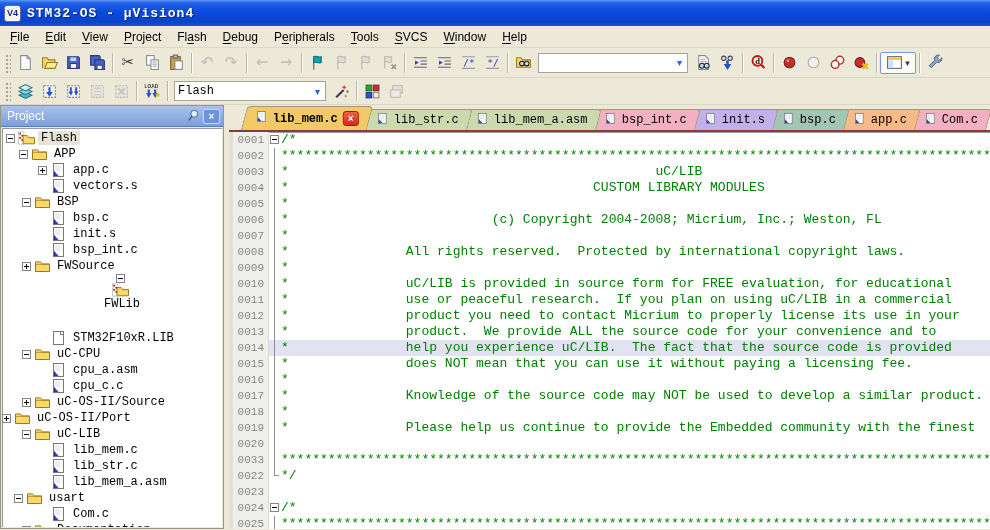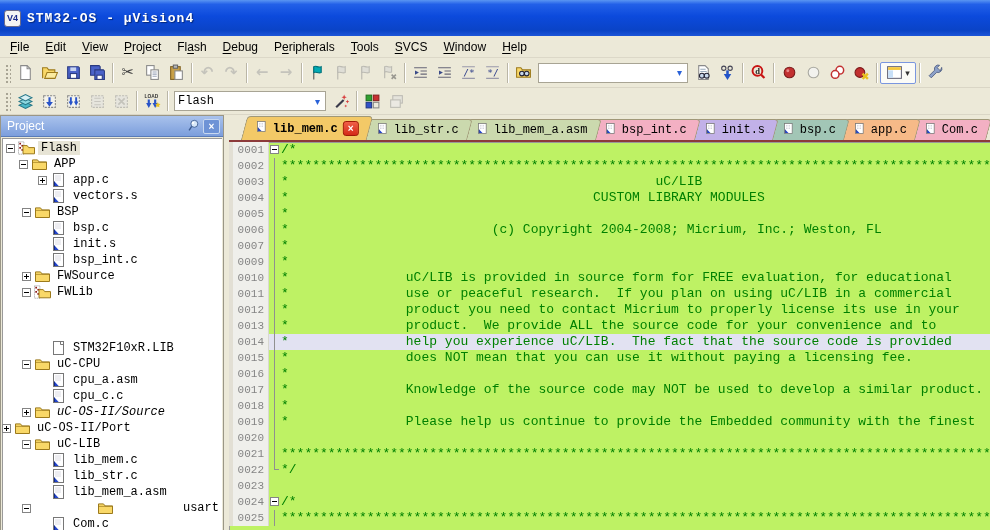--- a/index.html
+++ b/index.html
@@ -1,20 +1,20 @@
 <!DOCTYPE html>
 <html style="--comment: #008000; --current-line: #E2E2F2;"><head>
 <meta charset="utf-8">
 <style>
   * { margin:0; padding:0; box-sizing:border-box; }
   html,body { width:990px; height:530px; overflow:hidden; background:#ECE9D8;
               font-family:"Liberation Sans", sans-serif; font-size:12px; }
 
   
-  .titlebar { height:36px; display:flex; align-items:center; padding-left:4px; gap:6px;
+  .titlebar { height:26px; display:flex; align-items:center; padding-left:4px; gap:6px;
               background:linear-gradient(180deg,#5A96F2 0%,#2260E8 12%,#0C4ADC 45%,#0A43C6 85%,#1C55D8 100%); }
   .app-logo { width:17px; height:17px; background:#F4F4F4; border:1px solid #6B6B8B; border-radius:3px;
               display:flex; align-items:center; justify-content:center;
               font:bold 9px "Liberation Sans",sans-serif; color:#1A2A8C; }
   .title-text { color:#fff; font:bold 13px "Liberation Mono","DejaVu Sans Mono",monospace;
                 letter-spacing:1px; text-shadow:1px 1px 1px #05287A; }
 
   
   .menubar { height:22px; display:flex; align-items:center; background:#ECE9D8;
              border-bottom:1px solid #DCD8C8; padding-left:2px; }
@@ -81,21 +81,21 @@
   .tab.active { height:24px; }
   .tab-inner { transform:skewX(15deg); display:flex; align-items:center; gap:5px;
                padding:0 10px; height:100%;
                font:12px "Liberation Mono","DejaVu Sans Mono",monospace; }
   .tab.active .tab-inner { font-weight:bold; }
   .tab-inner svg { width:13px; height:15px; }
   .tab-close { width:16px; height:15px; background:linear-gradient(180deg,#F06048,#D42A18);
                border:1px solid #A01808; border-radius:3px; color:#fff; display:flex;
                align-items:center; justify-content:center; font:bold 10px "Liberation Sans",sans-serif; }
 
-  .code-area { flex:1; background:#bef264; overflow:hidden;
+  .code-area { flex:1; background:#ffffff; overflow:hidden;
                font:13px "Liberation Mono","DejaVu Sans Mono",monospace; line-height:16px;
                box-shadow:inset 1px 1px 0 #9A9A9A; }
   .code-line { height:16px; display:flex; }
   .code-line .strip { width:4px; background:#E2DFD4; flex:0 0 auto; }
   .code-line .ln { width:36px; flex:0 0 auto; background:#EFEFEB; color:#858585;
                    text-align:right; padding-right:4px; font-size:11px; line-height:16px;
                    border-right:1px solid #D8D8D0; }
   .line-body { flex:1; display:flex; min-width:0; }
   .code-line.current .line-body { background:var(--current-line,#E2E2F2); }
   .fold { width:12px; flex:0 0 auto; position:relative; }
@@ -549,21 +549,21 @@
             </svg>
           </span>
           <span class="t-icon">
             <svg viewBox="0 0 17 14">
               <path d="M1.5 12.5v-9.6h5l1.5 2h7.5v7.6z" fill="#F9D868" stroke="#9C7A1C"></path>
               <path d="M1.5 5.4h14" stroke="#9C7A1C" stroke-width="0.7"></path>
             </svg>
           </span>
           <span class="t-label">FWSource</span>
         </div>
-        <div class="tree-row" style="padding-left: 20px;">
+        <div class="tree-row" style="padding-left: 20px; flex-direction: column;">
           <span class="exp">
             <svg viewBox="0 0 9 9" width="9" height="9">
               <rect x="0.5" y="0.5" width="8" height="8" fill="#fff" stroke="#848484"></rect>
               <path d="M2 4.5h5" stroke="#000"></path>
             </svg>
           </span>
           <span class="t-icon">
             <svg viewBox="0 0 17 14">
               <rect x="0.5" y="0.8" width="5.4" height="12.4" fill="#fff" stroke="#999" stroke-dasharray="1 1"></rect>
               <rect x="1.3" y="1.8" width="1.7" height="1.7" fill="#8B1A1A"></rect>
@@ -632,21 +632,21 @@
           <span class="t-icon">
             <svg viewBox="0 0 17 14">
               <rect x="3.5" y="0.5" width="10" height="13" fill="#fff" stroke="#777"></rect>
               <path d="M5.5 3h6M5.5 5h6M5.5 7h6" stroke="#B8B8C8" stroke-dasharray="1 1"></path>
               <path d="M4.5 13v-4.5l4.2 4.5z" fill="#2244CC"></path>
               <path d="M4.5 8.5v4.5" stroke="#122A88"></path>
             </svg>
           </span>
           <span class="t-label">cpu_c.c</span>
         </div>
-        <div class="tree-row" style="padding-left: 20px; font-style: italic;">
+        <div class="tree-row" style="padding-left: 20px;">
           <span class="exp">
             <svg viewBox="0 0 9 9" width="9" height="9">
               <rect x="0.5" y="0.5" width="8" height="8" fill="#fff" stroke="#848484"></rect>
               <path d="M2 4.5h5M4.5 2v5" stroke="#000"></path>
             </svg>
           </span>
           <span class="t-icon">
             <svg viewBox="0 0 17 14">
               <path d="M1.5 12.5v-9.6h5l1.5 2h7.5v7.6z" fill="#F9D868" stroke="#9C7A1C"></path>
               <path d="M1.5 5.4h14" stroke="#9C7A1C" stroke-width="0.7"></path>
@@ -728,21 +728,21 @@
           <span class="t-icon">
             <svg viewBox="0 0 17 14">
               <rect x="3.5" y="0.5" width="10" height="13" fill="#fff" stroke="#777"></rect>
               <path d="M5.5 3h6M5.5 5h6M5.5 7h6" stroke="#B8B8C8" stroke-dasharray="1 1"></path>
               <path d="M4.5 13v-4.5l4.2 4.5z" fill="#2244CC"></path>
               <path d="M4.5 8.5v4.5" stroke="#122A88"></path>
             </svg>
           </span>
           <span class="t-label">lib_mem_a.asm</span>
         </div>
-        <div class="tree-row" style="padding-left: 20px; justify-content: space-between;">
+        <div class="tree-row" style="padding-left: 12px;">
           <span class="exp">
             <svg viewBox="0 0 9 9" width="9" height="9">
               <rect x="0.5" y="0.5" width="8" height="8" fill="#fff" stroke="#848484"></rect>
               <path d="M2 4.5h5" stroke="#000"></path>
             </svg>
           </span>
           <span class="t-icon">
             <svg viewBox="0 0 17 14">
               <path d="M1.5 12.5v-9.6h5l1.5 2h7.5v7.6z" fill="#F9D868" stroke="#9C7A1C"></path>
               <path d="M1.5 5.4h14" stroke="#9C7A1C" stroke-width="0.7"></path>
@@ -948,20 +948,28 @@
         <div class="code-line">
           <span class="strip"></span>
           <span class="ln">0007</span>
           <span class="line-body">
             <span class="fold line"></span>
             <span class="code-text">*</span>
           </span>
         </div>
         <div class="code-line">
           <span class="strip"></span>
+          <span class="ln">0008</span>
+          <span class="line-body">
+            <span class="fold line"></span>
+            <span class="code-text">*               All rights reserved.  Protected by international copyright laws.</span>
+          </span>
+        </div>
+        <div class="code-line">
+          <span class="strip"></span>
           <span class="ln">0009</span>
           <span class="line-body">
             <span class="fold line"></span>
             <span class="code-text">*</span>
           </span>
         </div>
         <div class="code-line">
           <span class="strip"></span>
           <span class="ln">0010</span>
           <span class="line-body">
@@ -1043,21 +1051,21 @@
         </div>
         <div class="code-line">
           <span class="strip"></span>
           <span class="ln">0020</span>
           <span class="line-body">
             <span class="fold line"></span>
           </span>
         </div>
         <div class="code-line">
           <span class="strip"></span>
-          <span class="ln">0021</span>
+          <span class="ln">0033</span>
           <span class="line-body">
             <span class="fold line"></span>
             <span class="code-text">*********************************************************************************************************</span>
           </span>
         </div>
         <div class="code-line">
           <span class="strip"></span>
           <span class="ln">0022</span>
           <span class="line-body">
             <span class="fold end"></span>

